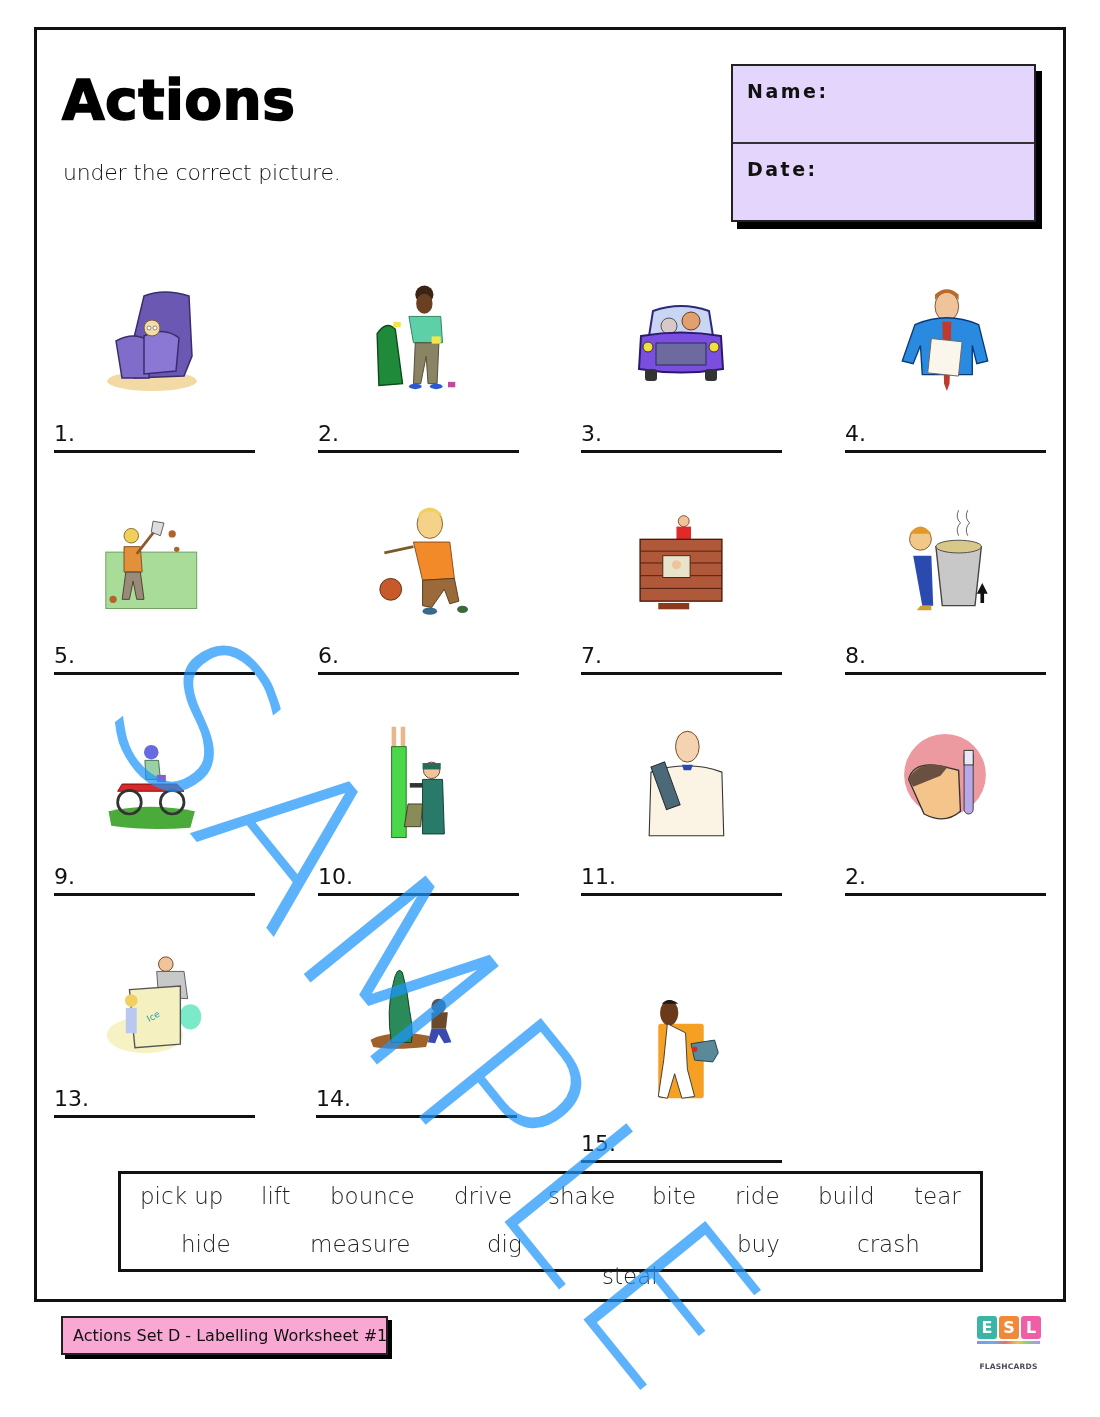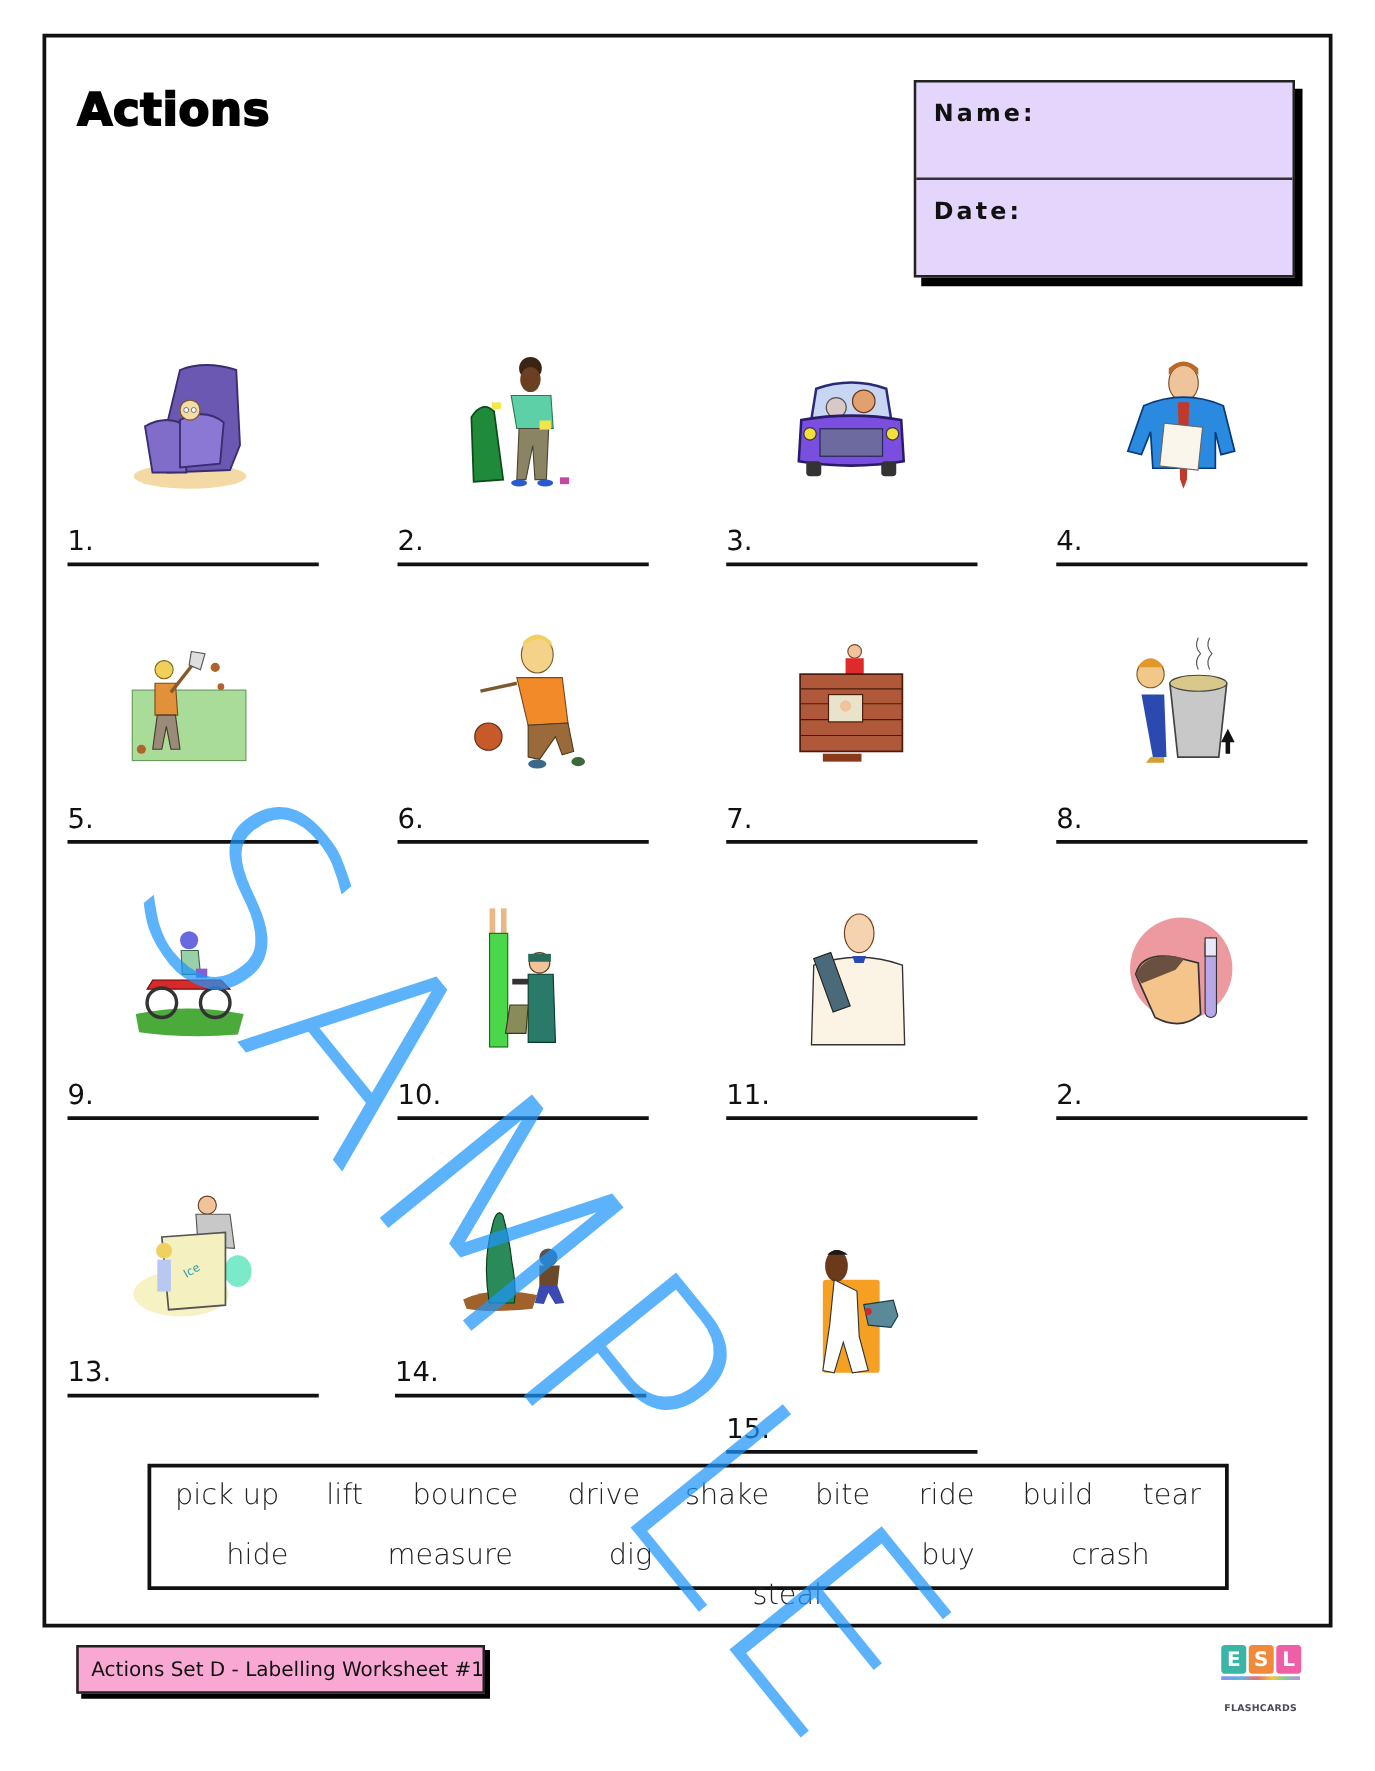--- a/index.html
+++ b/index.html
@@ -6,21 +6,21 @@
   html, body { width: 1100px; height: 1417px; background: #ffffff; overflow: hidden; }
   body { position: relative; font-family: "Liberation Sans", "DejaVu Sans", sans-serif; color: #111; }
 
   .page-border {
     position: absolute; left: 34px; top: 27px; width: 1032px; height: 1275px;
     border: 3px solid #111;
   }
 
   .title {
     position: absolute; left: 62px; top: 68px;
-    font-family: "DejaVu Sans", sans-serif; font-weight: 900; font-size: 36px;
+    font-family: "DejaVu Sans", sans-serif; font-weight: 900; font-size: 55px;
     letter-spacing: 0.5px; color: #000;
     -webkit-text-stroke: 1.6px #000;
   }
 
   .instructions {
     position: absolute; left: 63px; top: 156px; width: 600px;
     font-family: "DejaVu Sans", sans-serif; font-size: 22px; line-height: 33px; color: #111;
     font-weight: 300; letter-spacing: -0.2px;
   }
 
@@ -97,20 +97,21 @@
     line-height: 1;
   }
 </style>
 </head>
 <body>
 
 <div class="page-border"></div>
 
 <div class="title">Actions</div>
 <div class="instructions">
+  <div>under the correct picture.</div>
 </div>
 
 <div class="namebox-shadow"></div>
 <div class="namebox">
   <div class="row r1">
     <span class="label">Name:</span>
   </div>
   <div class="row r2">
     <span class="label">Date:</span>
   </div>

